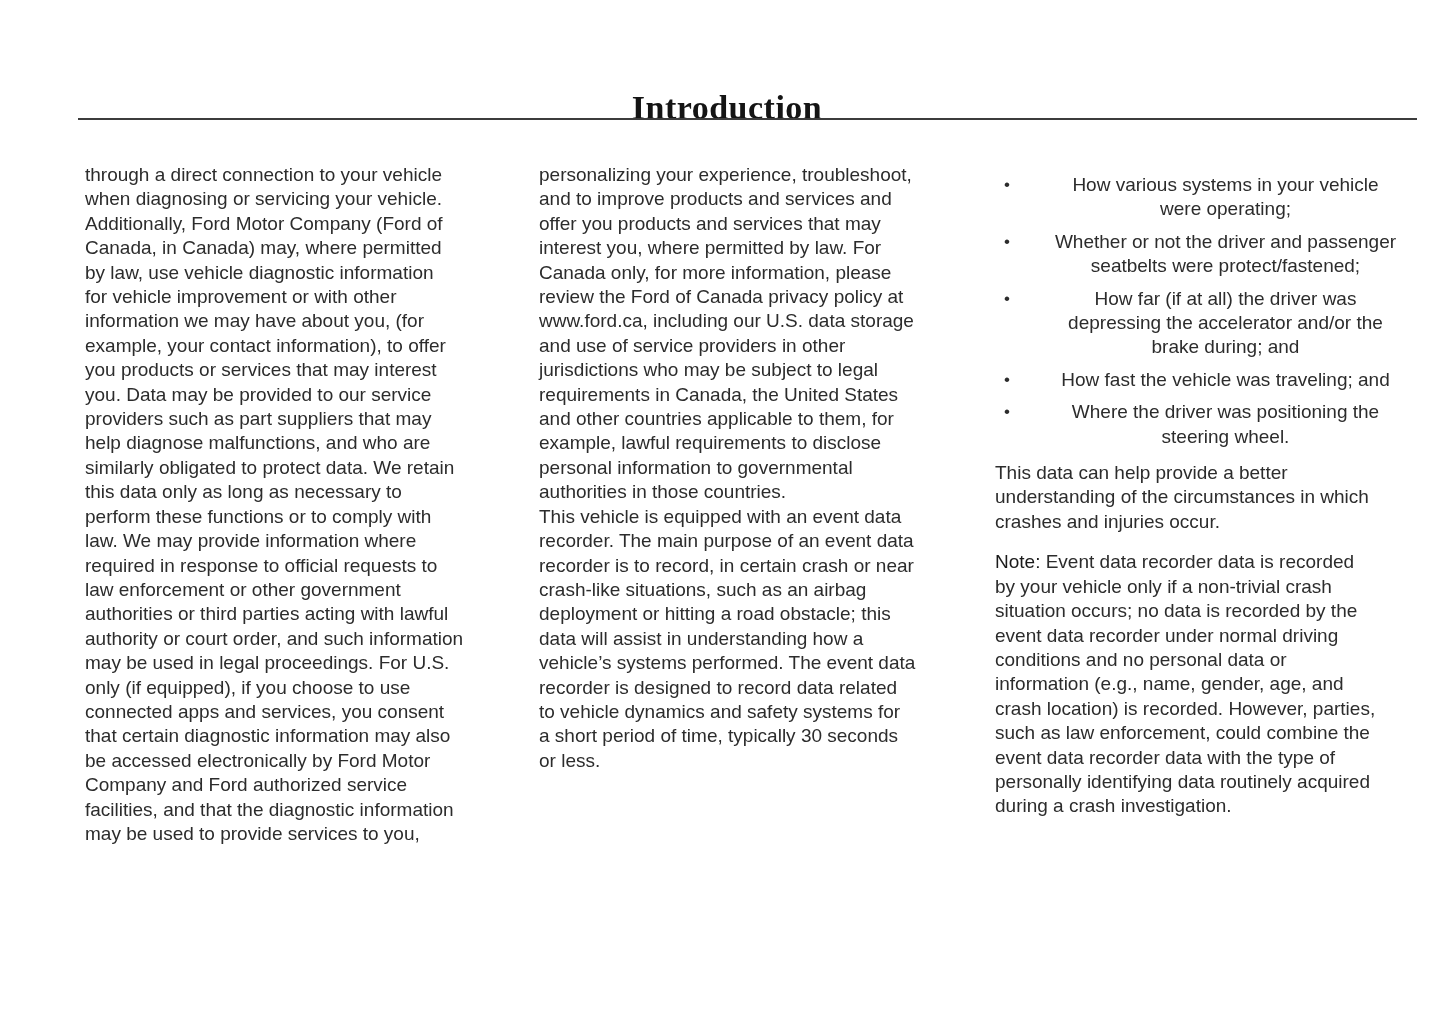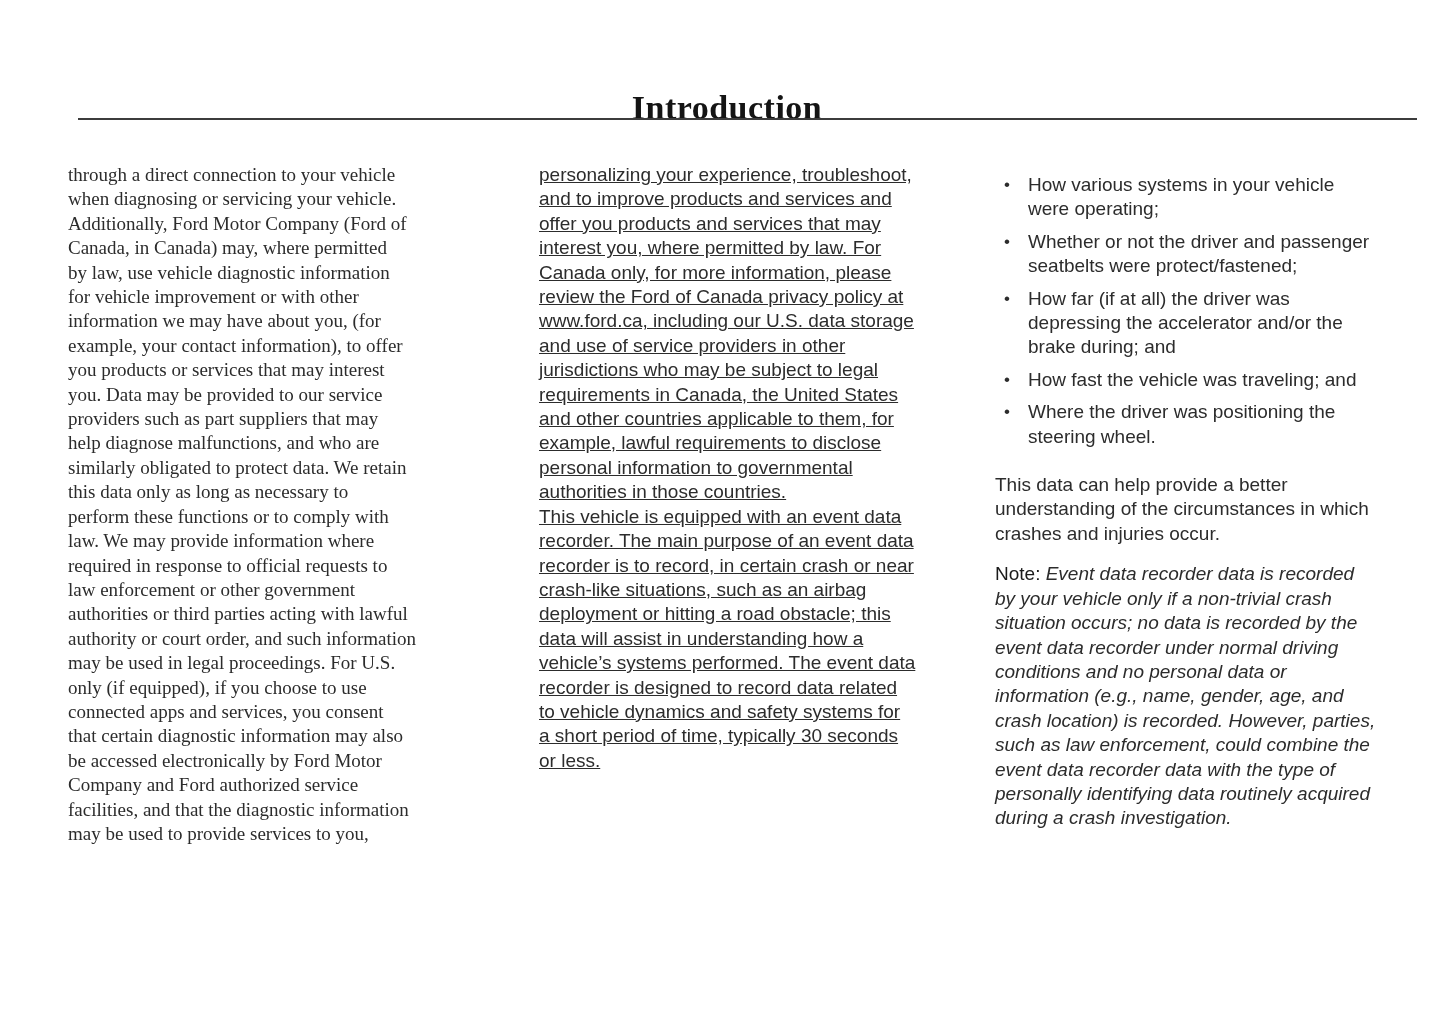--- a/index.html
+++ b/index.html
@@ -33,22 +33,22 @@
     height: 0;
     border-top: 2px solid #3c3c3c;
   }
   .col {
     position: absolute;
     top: 163px;
     width: 432px;
     font-size: 19px;
     line-height: 24.4px;
   }
-  .col-1 { left: 68px; font-family: Liberation Serif, serif; }
-  .col-2 { left: 539px; text-decoration: underline; }
+  .col-1 { left: 85px; }
+  .col-2 { left: 539px; }
   .col-3 { left: 995px; width: 428px; }
   .para {
     margin: 0;
     white-space: pre-line;
   }
   .section-heading {
     margin: 22px 0 16px 0;
     font-size: 22px;
     font-weight: 700;
     color: #1a1a1a;
@@ -64,25 +64,26 @@
   }
   .bullet-marker {
     flex: 0 0 33px;
     padding-left: 9px;
     box-sizing: border-box;
     font-size: 17px;
   }
   .bullet-text {
     flex: 1 1 auto;
     white-space: pre-line;
-  }
-  .closing-para { margin-top: 24px; }
+    text-align: center;
+  }
+  .closing-para { margin-top: 12px; }
   .note-para { margin-top: 16px; }
   .note-label { font-weight: 400; font-style: normal; color: #1a1a1a; }
-  .note-text { font-style: italic; white-space: pre-line; text-align: center; }
+  .note-text { white-space: pre-line; text-align: center; }
   .page-number {
     position: absolute;
     top: 889px;
     left: 0;
     right: 0;
     text-align: center;
     font-size: 17px;
     color: #222222;
   }
 </style>

